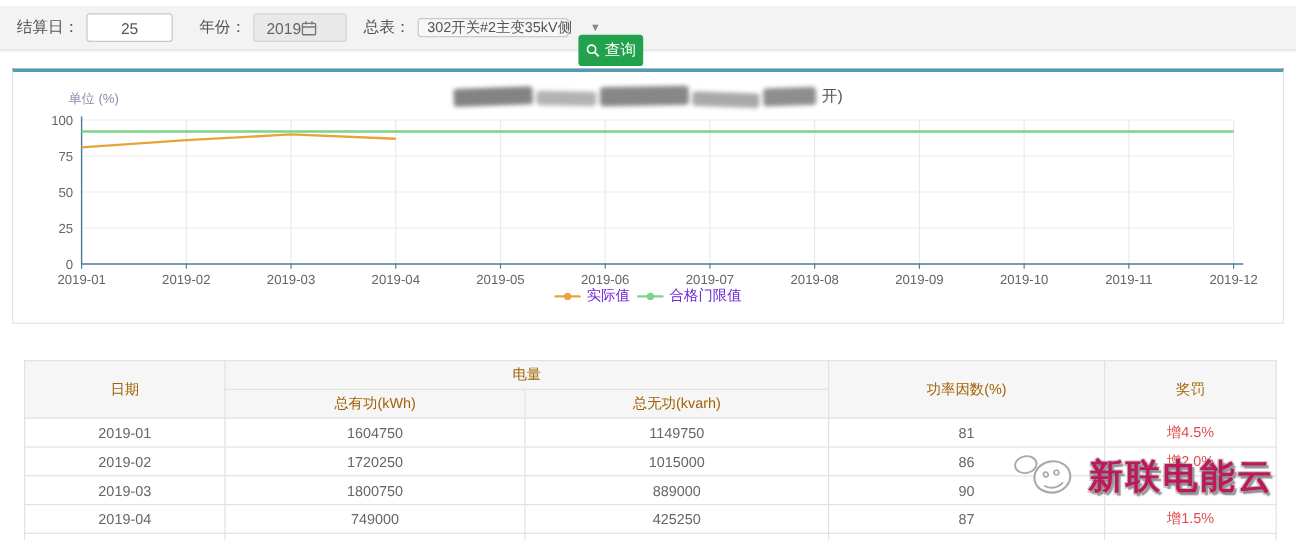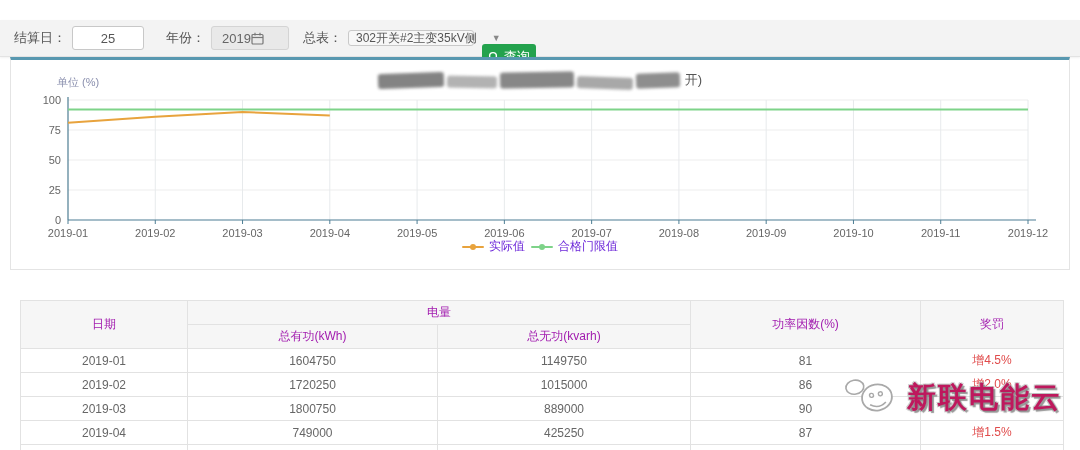--- a/index.html
+++ b/index.html
@@ -2,21 +2,21 @@
 <html style="--btn-color: #23a24d; --reward-color: #e04b4b;"><head>
 <meta charset="utf-8">
 <style>
   * { margin:0; padding:0; box-sizing:border-box; }
   html,body { background:#fff; }
   body { font-family:"Liberation Sans", sans-serif; width:1080px; height:450px; overflow:hidden; }
   .page { position:relative; width:1080px; height:450px; background:#fff; overflow:hidden; }
 
   
   .topbar {
-    position:absolute; top:20px; left:0; width:1080px; height:37px;
+    position:absolute; top:5px; left:0; width:1080px; height:37px;
     background:#f3f3f3; border-bottom:1px solid #e3e3e3;
     box-shadow:0 1px 2px rgba(0,0,0,.06);
     display:flex; align-items:center; font-size:13px; color:#555;
   }
   .tb-label { margin-left:14px; white-space:nowrap; }
   .day-input {
     width:72px; height:24px; margin-left:6px; border:1px solid #c8c8c8; border-radius:3px;
     text-align:center; font-size:13px; color:#555; background:#fff; outline:none;
     font-family:"Liberation Sans", sans-serif;
   }
@@ -68,21 +68,21 @@
   .leg-marker { position:relative; width:22px; height:2px; border-radius:1px; }
   .leg-marker::after {
     content:''; position:absolute; left:8px; top:-2px; width:6px; height:6px;
     border-radius:50%; background:inherit;
   }
 
   
   .table-wrap { position:absolute; left:20px; top:300px; width:1043px; }
   table.data-table { width:1043px; border-collapse:collapse; table-layout:fixed; font-size:12px; }
   .data-table th, .data-table td { border:1px solid #e2e2e2; text-align:center; }
-  .data-table thead th { background:#f6f6f6; color:#a21caf; font-weight:normal; height:24px;margin-top:44px; }
+  .data-table thead th { background:#f6f6f6; color:#a16207; font-weight:normal; height:24px;margin-top:44px; }
   .data-table td { height:24px; color:#666; background:#fff; }
   td.reward { color:var(--reward-color,#e04b4b); }
   .col-date{width:167px;} .col-active{width:250px;} .col-reactive{width:253px;}
   .col-pf{width:230px;} .col-reward{width:143px;}
 
   
   .watermark {
     position:absolute; left:845px; top:372px; display:flex; align-items:center; gap:4px;
     pointer-events:none; z-index:5;
   }

